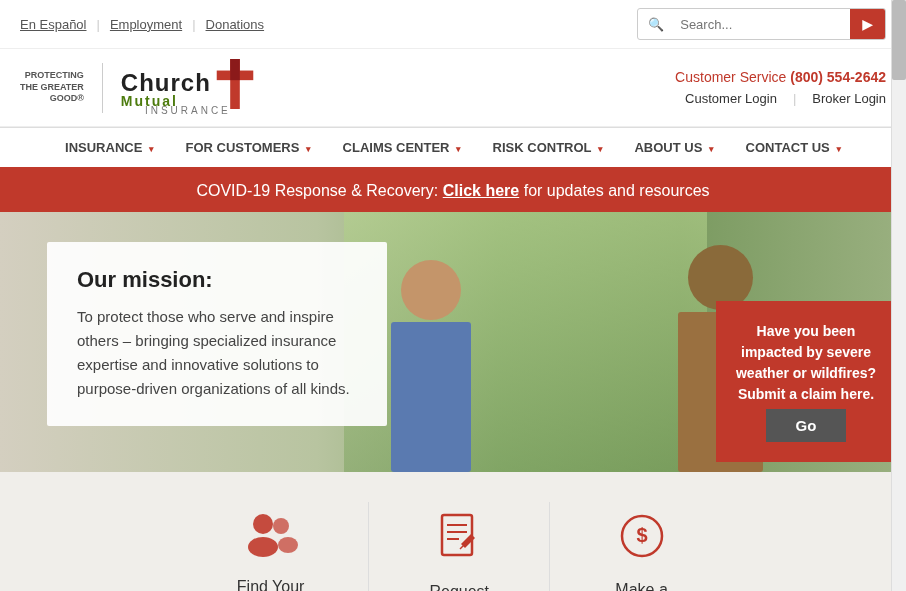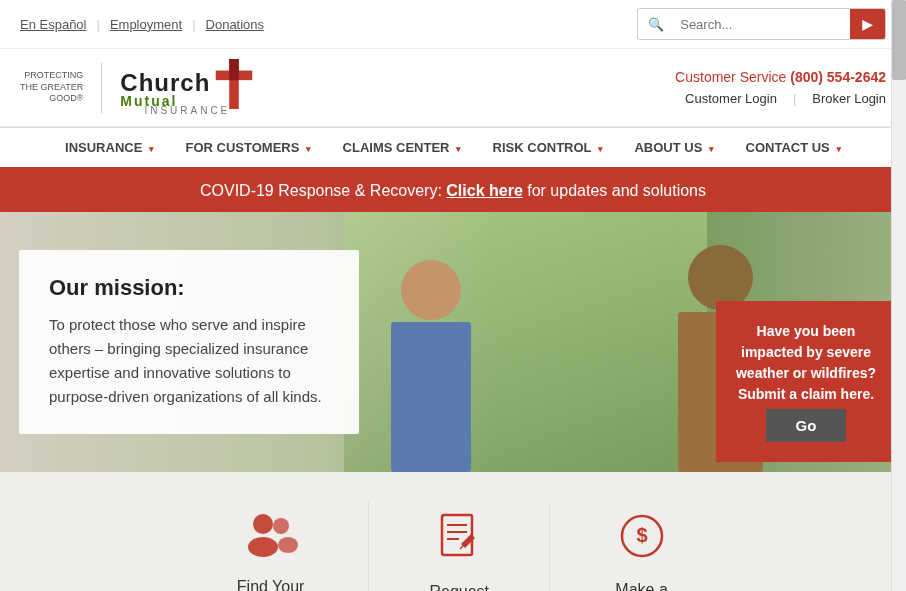--- a/index.html
+++ b/index.html
@@ -59,21 +59,21 @@
       padding: 10px 20px;
       border-bottom: 1px solid #eee;
     }
     .logo-area {
       display: flex;
       align-items: center;
       gap: 10px;
     }
     .logo-text-left {
       font-size: 9px;
-      font-weight: normal;
+      font-weight: bold;
       color: #555;
       line-height: 1.3;
       text-align: right;
     }
     .church-mutual-logo {
       display: flex;
       flex-direction: column;
       align-items: center;
     }
     .cm-top {
@@ -164,27 +164,26 @@
 
     
     .hero {
       position: relative;
       height: 260px;
       overflow: hidden;
       background: linear-gradient(to right, #e8e4d8 0%, #e8e4d8 38%, #7a9a6a 38%, #5a7a4a 100%);
     }
     .hero-mission-box {
       position: absolute;
-      left: 19px;
+      left: 47px;
       top: 30px;
       background: rgba(255,255,255,0.92);
       padding: 25px 30px;
       max-width: 340px;
       border-radius: 2px;
-      margin-top: 8px;
     }
     .hero-mission-box h2 {
       font-size: 22px;
       font-weight: bold;
       color: #222;
       margin-bottom: 12px;
     }
     .hero-mission-box p {
       font-size: 15px;
       color: #444;
@@ -361,21 +360,21 @@
     <li>
       <a href="#">
         <span>CONTACT US</span>
         <span class="chevron">▾</span>
       </a>
     </li>
   </ul>
 </nav>
 
 <div class="covid-banner">
-  <span>COVID-19 Response &amp; Recovery: </span><a href="#">Click here</a><span> for updates and solutions</span>
+  <span>COVID-19 Response &amp; Recovery: </span><a href="#">Click here</a><span> for updates and resources</span>
 </div>
 
 <div class="hero">
 
   <div style="position:absolute;top:0;left:0;right:0;bottom:0;overflow:hidden;">
 
     <div style="position:absolute;top:0;left:0;right:0;bottom:0;background: linear-gradient(to right, #d4cfc0 0%, #b8c4a0 35%, #8aaa70 55%, #7a9a60 75%, #9ab080 100%);"></div>
 
     <div style="position:absolute;bottom:0;left:38%;width:40%;height:100%;background:linear-gradient(to bottom, rgba(180,210,140,0.6) 0%, rgba(120,160,90,0.5) 100%);"></div>
 

